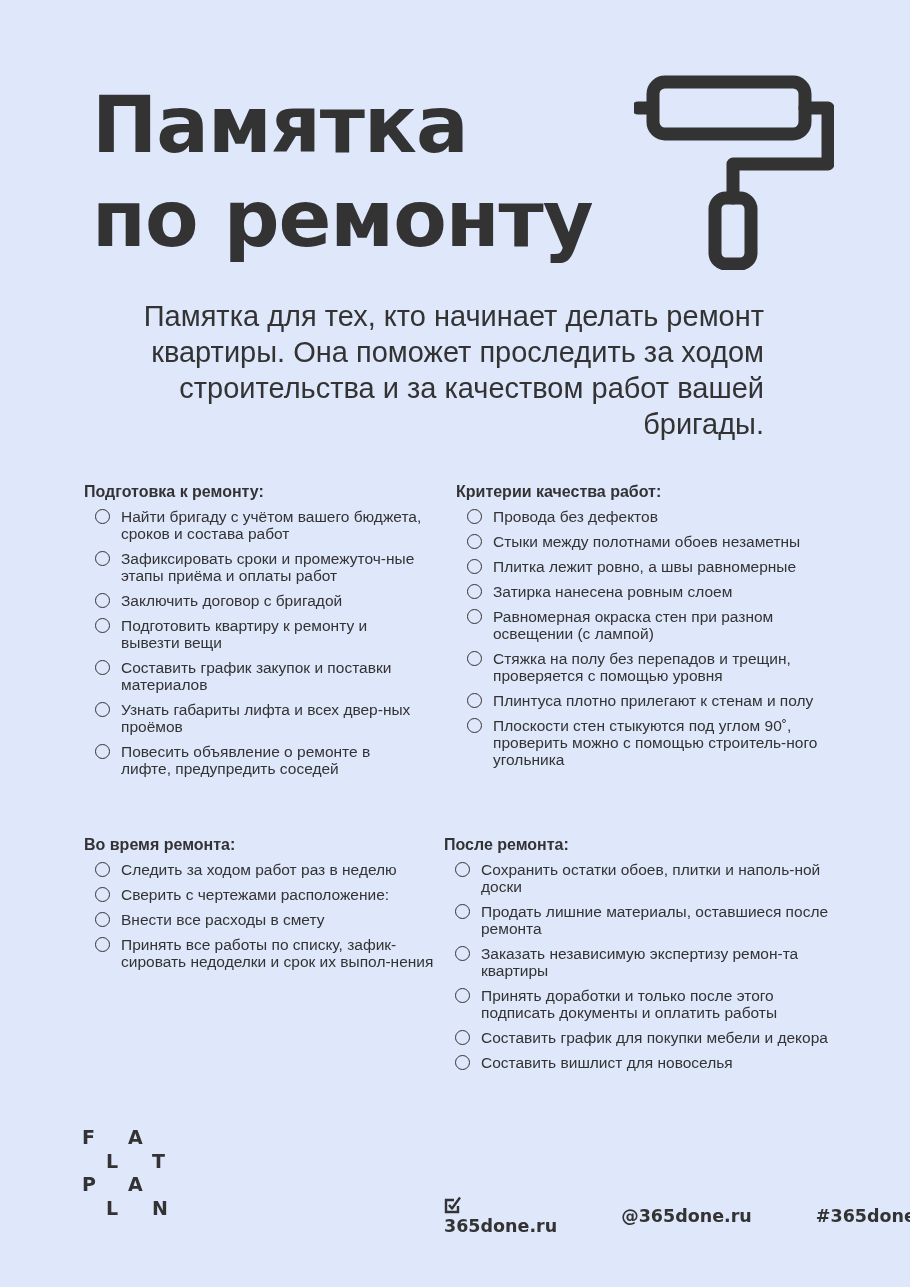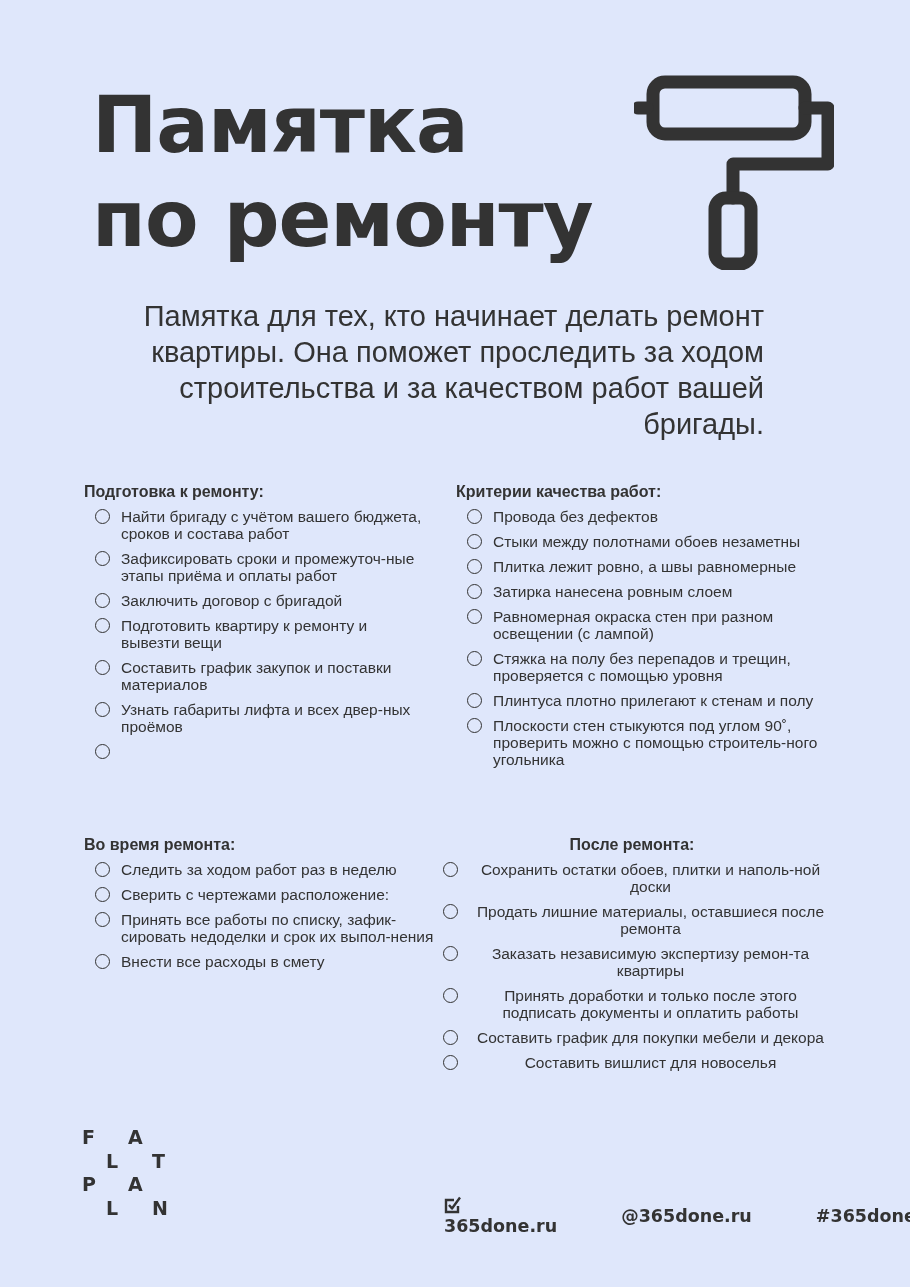--- a/index.html
+++ b/index.html
@@ -78,21 +78,21 @@
     .sublist li {
       font-size: 15.5px;
       line-height: 16.5px;
     }
     .sublist li::before {
       content: "· ";
     }
     #sec-prep { left: 84px; top: 482px; width: 340px; }
     #sec-quality { left: 456px; top: 482px; width: 400px; }
     #sec-during { left: 84px; top: 835px; width: 350px; }
-    #sec-after { left: 432px; top: 835px; width: 400px; text-align: center; }
+    #sec-after { left: 444px; top: 835px; width: 400px; }
 
     .logo {
       position: absolute;
       left: 82px;
       top: 1127px;
       width: 100px;
       height: 92px;
       font-family: "DejaVu Sans", sans-serif;
       font-weight: bold;
       font-size: 19px;
@@ -145,21 +145,21 @@
 
 <section class="section" id="sec-prep">
   <h2>Подготовка к ремонту:</h2>
   <ul>
     <li class="item"><span class="chk"></span><span>Найти бригаду с учётом вашего бюджета, сроков и состава работ</span></li>
     <li class="item"><span class="chk"></span><span>Зафиксировать сроки и промежуточ-ные этапы приёма и оплаты работ</span></li>
     <li class="item"><span class="chk"></span><span>Заключить договор с бригадой</span></li>
     <li class="item"><span class="chk"></span><span>Подготовить квартиру к ремонту и вывезти вещи</span></li>
     <li class="item"><span class="chk"></span><span>Составить график закупок и поставки материалов</span></li>
     <li class="item"><span class="chk"></span><span>Узнать габариты лифта и всех двер-ных проёмов</span></li>
-    <li class="item"><span class="chk"></span></li>
+    <li class="item"><span class="chk"></span><span>Повесить объявление о ремонте в лифте, предупредить соседей</span></li>
   </ul>
 </section>
 
 <section class="section" id="sec-quality">
   <h2>Критерии качества работ:</h2>
   <ul>
     <li class="item"><span class="chk"></span><span>Провода без дефектов</span></li>
     <li class="item"><span class="chk"></span><span>Стыки между полотнами обоев незаметны</span></li>
     <li class="item"><span class="chk"></span><span>Плитка лежит ровно, а швы равномерные</span></li>
     <li class="item"><span class="chk"></span><span>Затирка нанесена ровным слоем</span></li>
@@ -169,22 +169,22 @@
     <li class="item"><span class="chk"></span><span>Плоскости стен стыкуются под углом 90˚, проверить можно с помощью строитель-ного угольника</span></li>
   </ul>
 </section>
 
 <section class="section" id="sec-during">
   <h2>Во время ремонта:</h2>
   <ul>
     <li class="item"><span class="chk"></span><span>Следить за ходом работ раз в неделю</span></li>
     <li class="item"><span class="chk"></span><span>Сверить с чертежами расположение:</span>
     </li>
+    <li class="item"><span class="chk"></span><span>Внести все расходы в смету</span></li>
     <li class="item"><span class="chk"></span><span>Принять все работы по списку, зафик-сировать недоделки и срок их выпол-нения</span></li>
-    <li class="item"><span class="chk"></span><span>Внести все расходы в смету</span></li>
   </ul>
 </section>
 
 <section class="section" id="sec-after">
   <h2>После ремонта:</h2>
   <ul>
     <li class="item"><span class="chk"></span><span>Сохранить остатки обоев, плитки и наполь-ной доски</span></li>
     <li class="item"><span class="chk"></span><span>Продать лишние материалы, оставшиеся после ремонта</span></li>
     <li class="item"><span class="chk"></span><span>Заказать независимую экспертизу ремон-та квартиры</span></li>
     <li class="item"><span class="chk"></span><span>Принять доработки и только после этого подписать документы и оплатить работы</span></li>

